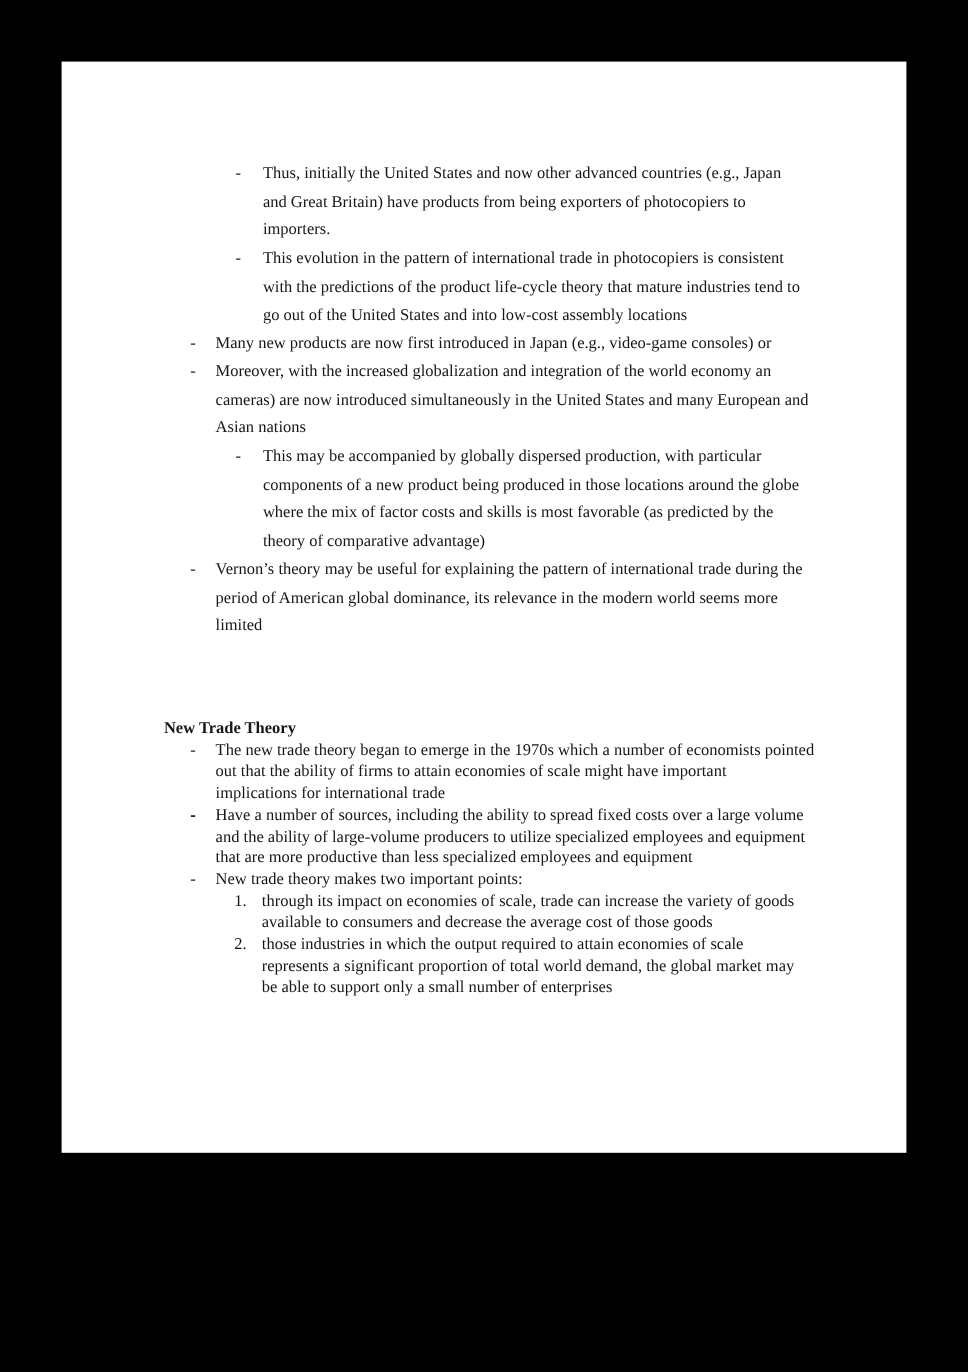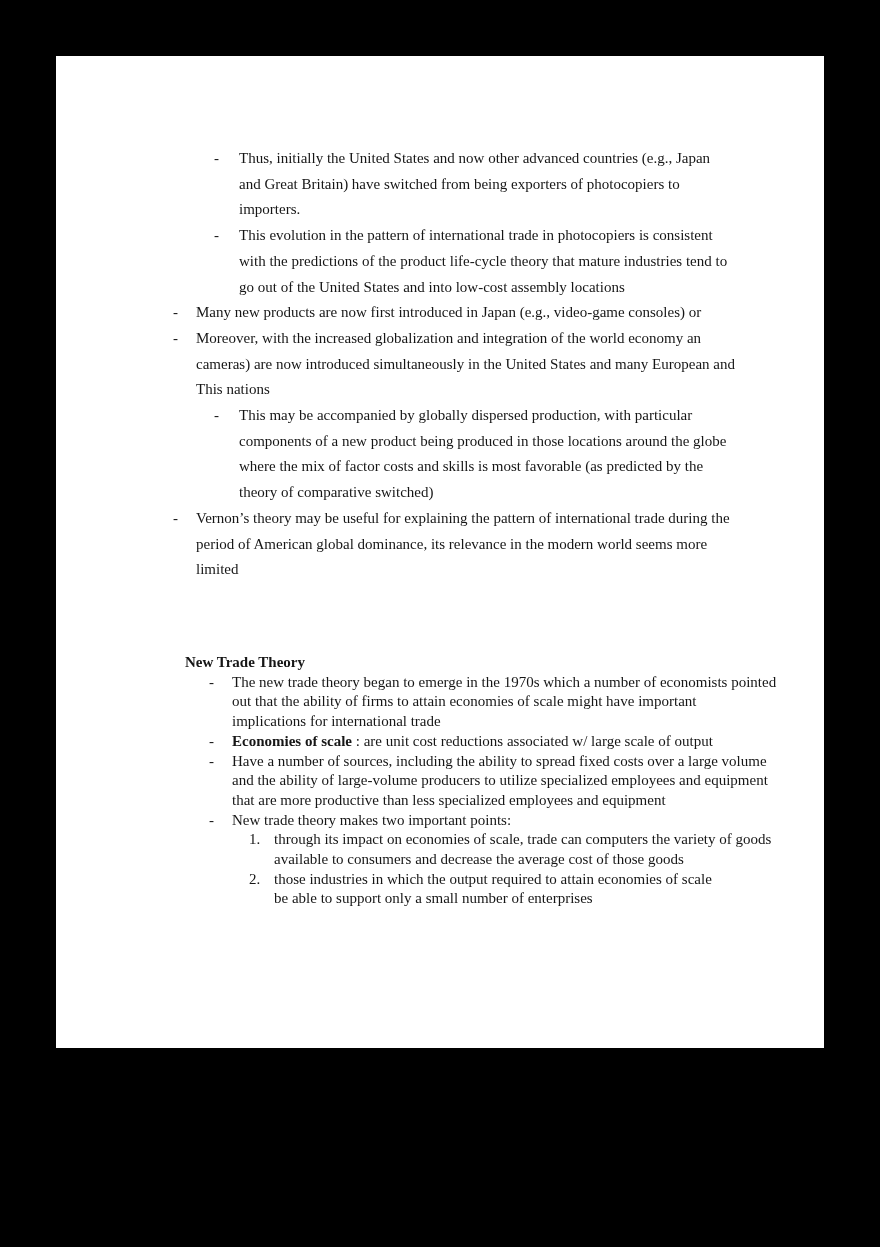--- a/index.html
+++ b/index.html
@@ -30,21 +30,20 @@
     left: 0;
     right: 0;
     line-height: 25.7px;
   }
   .sec-bottom {
     position: absolute;
     top: 597px;
     left: 0;
     right: 0;
     line-height: 19.7px;
-    padding-left: 36px;
   }
   .bullet, .numitem {
     position: relative;
   }
   .marker {
     position: absolute;
     top: 0;
   }
   .l1 { padding-left: 140px; }
   .l1 > .marker { left: 117px; }
@@ -62,49 +61,49 @@
 </head>
 <body>
 
 <div class="paper">
 
   <div class="sec-top">
 
     <div class="bullet l2">
       <span class="marker">-</span>
       <div class="ln">Thus, initially the United States and now other advanced countries (e.g., Japan</div>
-      <div class="ln">and Great Britain) have switched from being exporters of photocopiers to</div>
+      <div class="ln">and Great Britain) have products from being exporters of photocopiers to</div>
       <div class="ln">importers.</div>
     </div>
 
     <div class="bullet l2">
       <span class="marker">-</span>
       <div class="ln">This evolution in the pattern of international trade in photocopiers is consistent</div>
       <div class="ln">with the predictions of the product life-cycle theory that mature industries tend to</div>
       <div class="ln">go out of the United States and into low-cost assembly locations</div>
     </div>
 
     <div class="bullet l1">
       <span class="marker">-</span>
       <div class="ln">Many new products are now first introduced in Japan (e.g., video-game consoles) or</div>
     </div>
 
     <div class="bullet l1">
       <span class="marker">-</span>
       <div class="ln">Moreover, with the increased globalization and integration of the world economy an</div>
       <div class="ln">cameras) are now introduced simultaneously in the United States and many European and</div>
-      <div class="ln">This nations</div>
+      <div class="ln">Asian nations</div>
     </div>
 
     <div class="bullet l2">
       <span class="marker">-</span>
       <div class="ln">This may be accompanied by globally dispersed production, with particular</div>
       <div class="ln">components of a new product being produced in those locations around the globe</div>
       <div class="ln">where the mix of factor costs and skills is most favorable (as predicted by the</div>
-      <div class="ln">theory of comparative switched)</div>
+      <div class="ln">theory of comparative advantage)</div>
     </div>
 
     <div class="bullet l1">
       <span class="marker">-</span>
       <div class="ln">Vernon’s theory may be useful for explaining the pattern of international trade during the</div>
       <div class="ln">period of American global dominance, its relevance in the modern world seems more</div>
       <div class="ln">limited</div>
     </div>
 
   </div>
@@ -115,42 +114,42 @@
 
     <div class="bullet l1">
       <span class="marker">-</span>
       <div class="ln">The new trade theory began to emerge in the 1970s which a number of economists pointed</div>
       <div class="ln">out that the ability of firms to attain economies of scale might have important</div>
       <div class="ln">implications for international trade</div>
     </div>
 
     <div class="bullet l1">
       <span class="marker">-</span>
-      <div class="ln"><span class="b">Economies of scale</span><span> : are unit cost reductions associated w/ large scale of output</span></div>
     </div>
 
     <div class="bullet l1">
       <span class="marker">-</span>
       <div class="ln">Have a number of sources, including the ability to spread fixed costs over a large volume</div>
       <div class="ln">and the ability of large-volume producers to utilize specialized employees and equipment</div>
       <div class="ln">that are more productive than less specialized employees and equipment</div>
     </div>
 
     <div class="bullet l1">
       <span class="marker">-</span>
       <div class="ln">New trade theory makes two important points:</div>
     </div>
 
     <div class="numitem num">
       <span class="marker">1.</span>
-      <div class="ln">through its impact on economies of scale, trade can computers the variety of goods</div>
+      <div class="ln">through its impact on economies of scale, trade can increase the variety of goods</div>
       <div class="ln">available to consumers and decrease the average cost of those goods</div>
     </div>
 
     <div class="numitem num">
       <span class="marker">2.</span>
       <div class="ln">those industries in which the output required to attain economies of scale</div>
+      <div class="ln">represents a significant proportion of total world demand, the global market may</div>
       <div class="ln">be able to support only a small number of enterprises</div>
     </div>
 
   </div>
 
 </div>
 
 </body></html>

